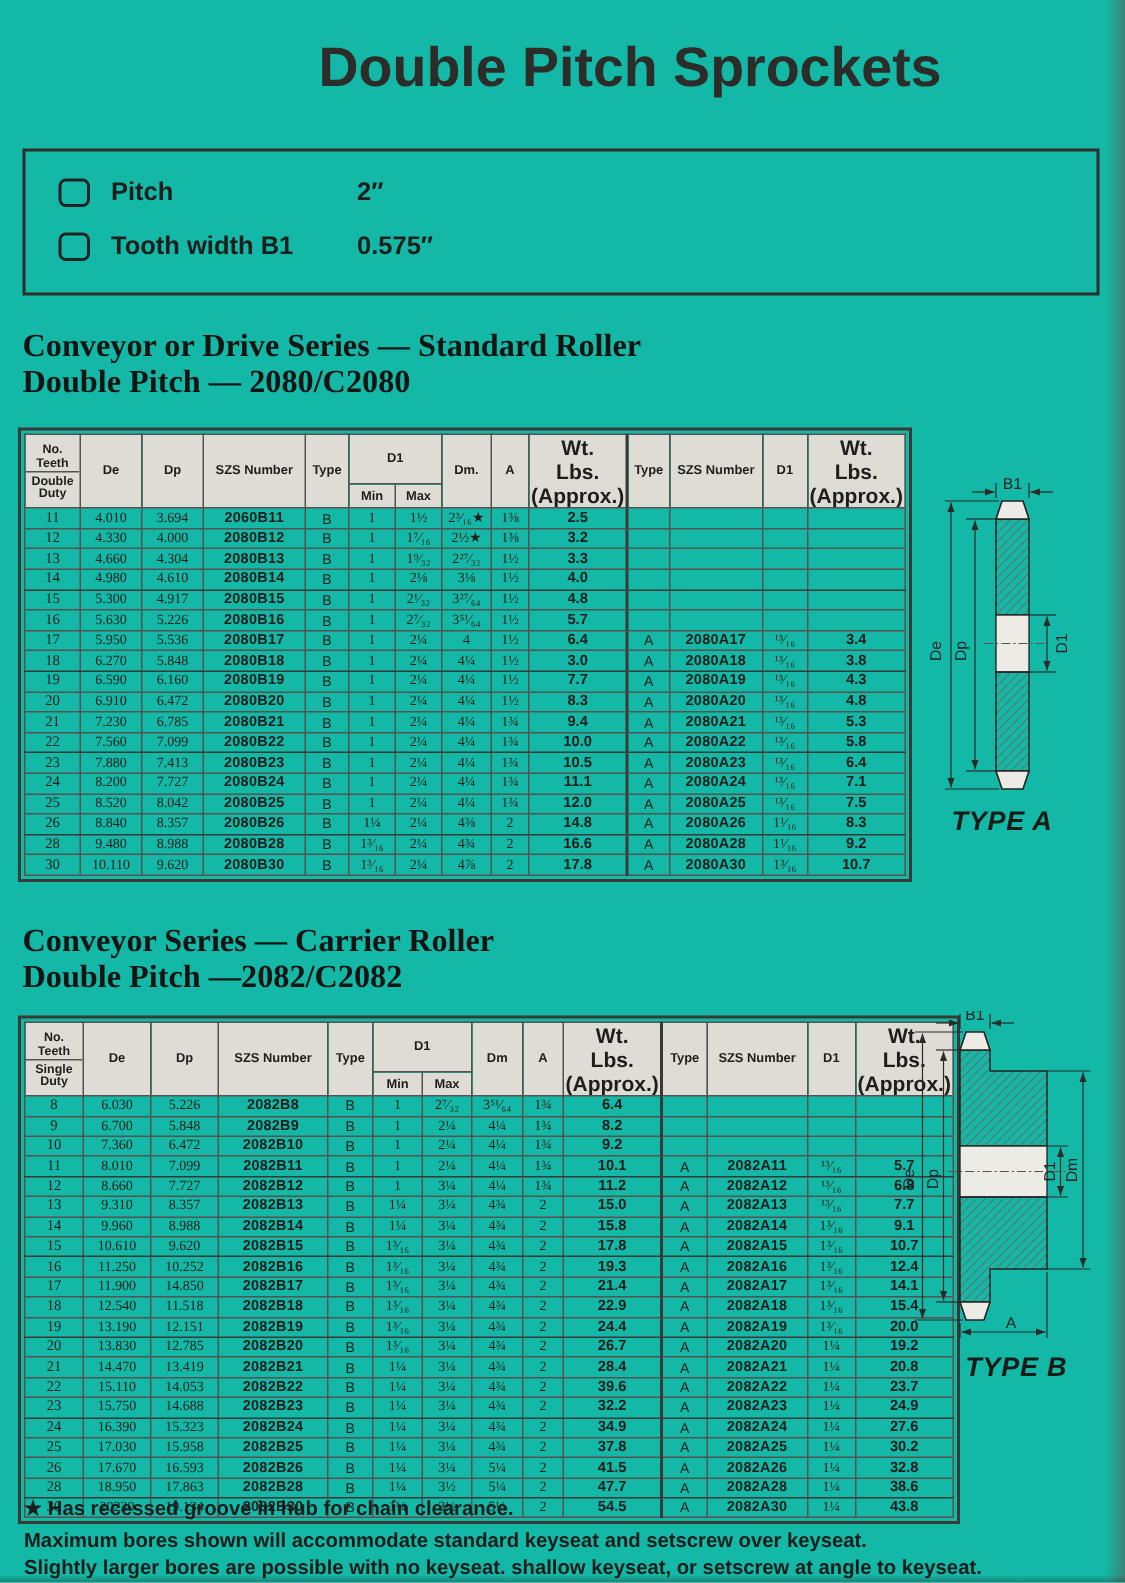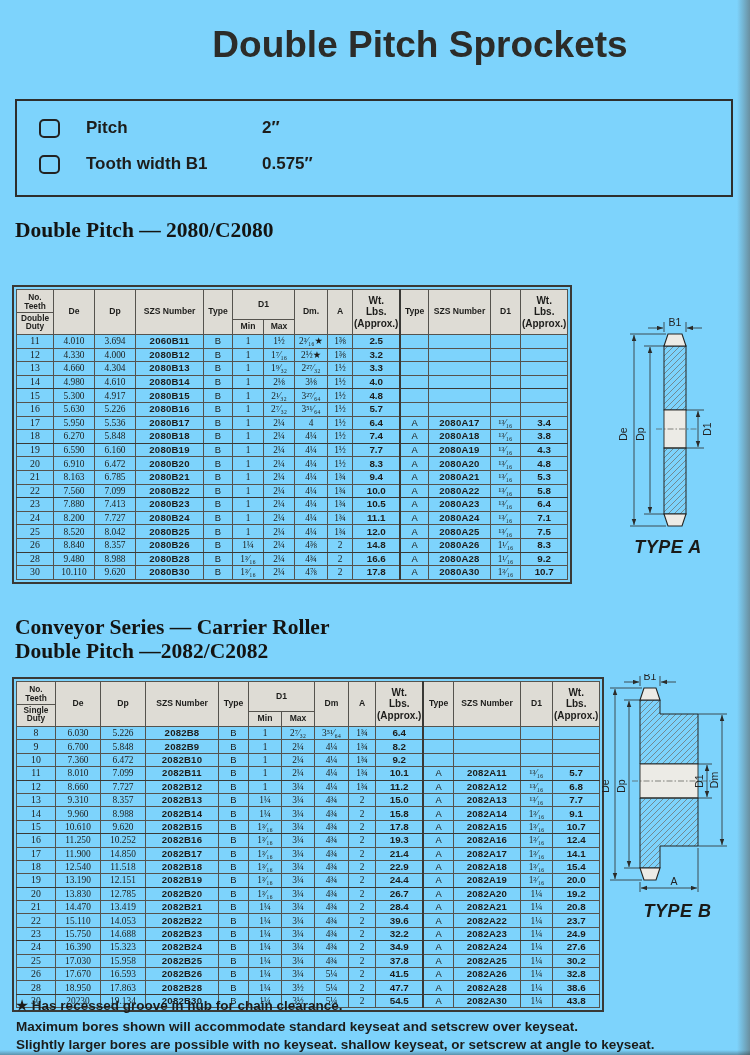--- a/index.html
+++ b/index.html
@@ -1,45 +1,45 @@
 <!DOCTYPE html>
 <html><head>
 <meta charset="utf-8">
 <style>
   html,body{margin:0;padding:0;}
-  .page{position:relative;width:750px;height:1055px;background:#7dd3fc;overflow:hidden;
+  .page{position:relative;width:750px;height:1055px;background:#14b8a6;overflow:hidden;
         font-family:"Liberation Sans",sans-serif;color:#1d1d1b;}
   .edge-right{position:absolute;top:0;right:0;width:13px;height:100%;
         background:linear-gradient(to right,rgba(120,118,112,0),rgba(90,88,84,.55));}
   .edge-bottom{position:absolute;left:0;bottom:0;width:100%;height:5px;
         background:linear-gradient(to bottom,rgba(0,0,0,0),rgba(40,40,38,.38));}
 
   .title{position:absolute;top:24px;left:90px;width:660px;margin:0;text-align:center;
         font-size:37px;font-weight:bold;color:#2c2c29;font-family:"Liberation Sans",sans-serif;}
 
   .spec-box{position:absolute;left:15px;top:99px;width:714px;height:94px;border:2px solid #2e2e2c;}
-  .spec-row{position:absolute;left:22px;display:flex;align-items:center;gap:26px;justify-content:space-between;}
+  .spec-row{position:absolute;left:22px;display:flex;align-items:center;gap:14px;justify-content:space-between;}
   .spec-row.r1{top:17px;} .spec-row.r2{top:53px;}
   .cb{width:17px;height:15px;border:2.2px solid #222;border-radius:5px;display:inline-block;flex:0 0 auto;}
   .spec-label{font-size:17px;font-weight:bold;min-width:150px;}
   .spec-value{font-size:17px;font-weight:bold;}
 
   .sec-heading{position:absolute;left:15px;font-family:"Liberation Serif",serif;font-weight:bold;
         font-size:21.5px;line-height:1.1;color:#141412;}
   .sec-heading.s1{top:219px;} .sec-heading.s2{top:616px;}
 
   .tbl-wrap{position:absolute;left:12px;border:2px solid #393936;padding:2px;}
   .tbl-wrap.t1{top:285px;} .tbl-wrap.t2{top:677px;}
   table{border-collapse:collapse;table-layout:fixed;border:1px solid #393936;}
   th,td{border:1px solid #55534e;text-align:center;vertical-align:middle;padding:0 1px;
         overflow:hidden;white-space:nowrap;}
   th{font-size:8.6px;font-weight:bold;background:#DEDCD5;line-height:1.15;font-family:"Liberation Sans",sans-serif;}
   thead tr:first-child th{height:29px;}
   thead tr:nth-child(2) th{height:14px;}
-  .th-wt{white-space:pre-line;font-size:10px;}
+  .th-wt{white-space:pre-line;font-size:14px;}
   .th-teeth{padding:0;font-size:8.3px;}
   .teeth-top{white-space:normal;padding:2px 4px 1px;border-bottom:1px solid #55534e;line-height:1.05;}
   .teeth-bottom{white-space:normal;padding:1px 0 2px;line-height:1.05;}
   tbody td{font-size:9.4px;line-height:10px;font-family:"Liberation Serif",serif;}
   .t1 tbody td{height:12.6px;} .t2 tbody td{height:12.4px;}
   tbody tr:first-child td{border-top:1.6px solid #393936;}
   tr.group-end td{border-bottom:1.5px solid #393936;}
   td.szs{font-family:"Liberation Sans",sans-serif;font-weight:bold;font-size:9.6px;letter-spacing:.2px;}
   td.c4,td.c10{font-family:"Liberation Sans",sans-serif;}
   td.c9,td.c13{font-family:"Liberation Sans",sans-serif;font-weight:bold;font-size:9.8px;}
@@ -70,20 +70,21 @@
       <span class="spec-value">2″</span>
     </div>
     <div class="spec-row r2">
       <span class="cb"></span>
       <span class="spec-label">Tooth width B1</span>
       <span class="spec-value">0.575″</span>
     </div>
   </div>
 
   <div class="sec-heading s1">
+    <div>Conveyor or Drive Series — Standard Roller</div>
     <div>Double Pitch — 2080/C2080</div>
   </div>
 
   <div class="tbl-wrap t1">
     <table>
         <colgroup>
           <col style="width: 37px;">
           <col style="width: 41px;">
           <col style="width: 41px;">
           <col style="width: 68px;">
@@ -242,21 +243,21 @@
           <tr class="group-end">
             <td class="c0">18</td>
             <td class="c1">6.270</td>
             <td class="c2">5.848</td>
             <td class="c3 szs">2080B18</td>
             <td class="c4">B</td>
             <td class="c5">1</td>
             <td class="c6">2¼</td>
             <td class="c7">4¼</td>
             <td class="c8">1½</td>
-            <td class="c9 thick-right">7.4</td>
+            <td class="c9 thick-right">3.0</td>
             <td class="c10">A</td>
             <td class="c11 szs">2080A18</td>
             <td class="c12">¹³⁄₁₆</td>
             <td class="c13">3.8</td>
           </tr>
           <tr>
             <td class="c0">19</td>
             <td class="c1">6.590</td>
             <td class="c2">6.160</td>
             <td class="c3 szs">2080B19</td>
@@ -282,21 +283,21 @@
             <td class="c7">4¼</td>
             <td class="c8">1½</td>
             <td class="c9 thick-right">8.3</td>
             <td class="c10">A</td>
             <td class="c11 szs">2080A20</td>
             <td class="c12">¹³⁄₁₆</td>
             <td class="c13">4.8</td>
           </tr>
           <tr>
             <td class="c0">21</td>
-            <td class="c1">8.163</td>
+            <td class="c1">7.230</td>
             <td class="c2">6.785</td>
             <td class="c3 szs">2080B21</td>
             <td class="c4">B</td>
             <td class="c5">1</td>
             <td class="c6">2¼</td>
             <td class="c7">4¼</td>
             <td class="c8">1¾</td>
             <td class="c9 thick-right">9.4</td>
             <td class="c10">A</td>
             <td class="c11 szs">2080A21</td>

